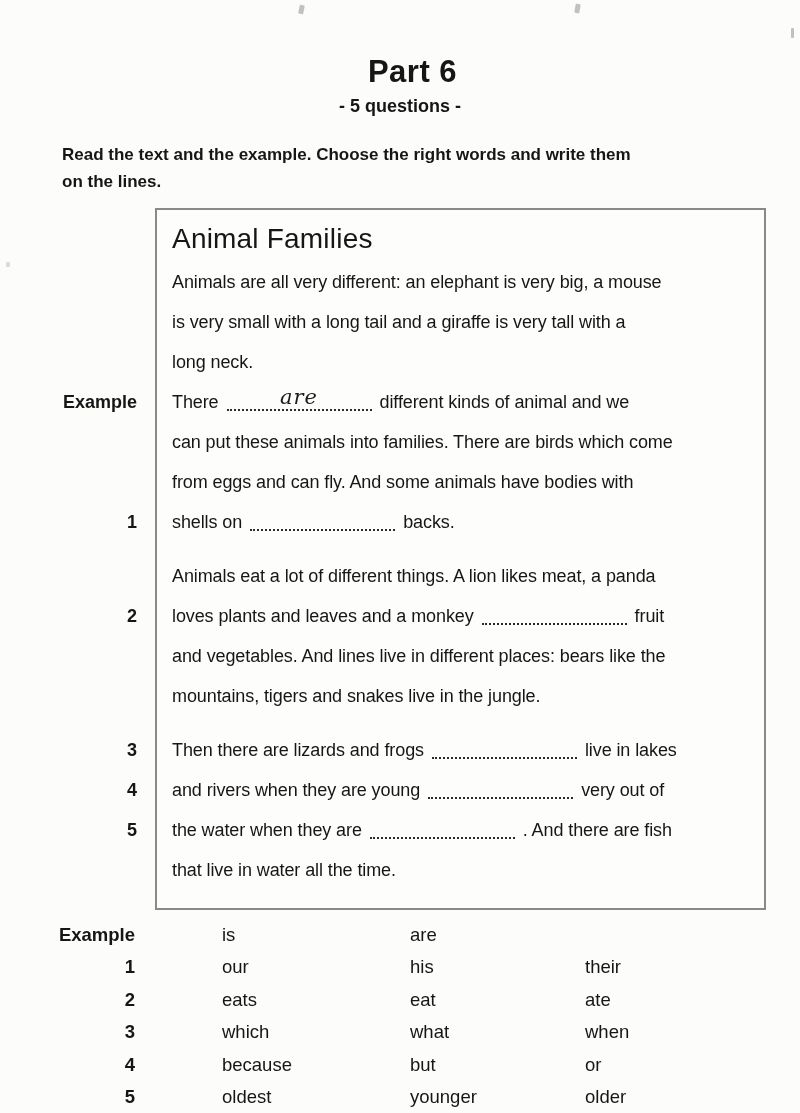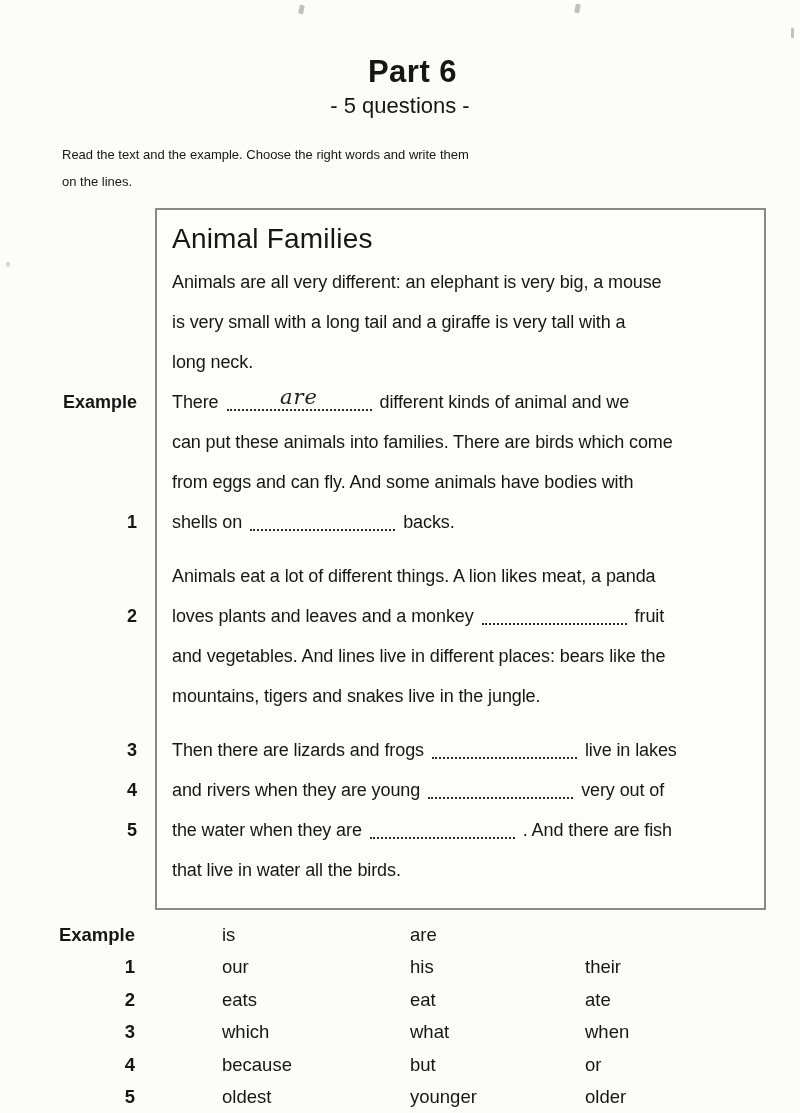--- a/index.html
+++ b/index.html
@@ -13,23 +13,23 @@
   }
   
   .speck { position:absolute; background:#8f8f8f; opacity:.55; border-radius:1px; }
   .speck.s1 { left:299px; top:5px;  width:5px;  height:9px; transform:rotate(12deg); }
   .speck.s2 { left:575px; top:4px;  width:5px;  height:9px; transform:rotate(10deg); }
   .speck.s3 { left:791px; top:28px; width:3px;  height:10px; }
   .speck.s4 { left:6px;   top:262px; width:4px; height:5px; opacity:.3; }
 
   .header { text-align:center; padding-top:54px; }
   .part-title { font-size:31px; font-weight:bold; letter-spacing:.5px; line-height:36px;padding-left:25px; }
-  .subtitle   { font-size:22px; line-height:26px; margin-top:3px; }
+  .subtitle   { font-size:18px; line-height:26px; margin-top:3px;font-weight:bold; }
 
-  .instructions { margin:22px 56px 0 62px; font-weight:normal; font-size:13px; line-height:27px; }
+  .instructions { margin:22px 56px 0 62px; font-weight:bold; font-size:17px; line-height:27px; }
 
   
   .passage { position:relative; margin-top:13px; padding:8px 0 20px 0; }
   .passage::before {
     content:""; position:absolute; left:155px; right:34px; top:0; bottom:0;
     border:2px solid #898989; background:#fdfdfb;
   }
   .line-row { display:grid; grid-template-columns:155px 1fr; line-height:40px; position:relative; }
   .line-row.para-gap { margin-top:14px; }
   .line-label { text-align:right; padding-right:18px; font-weight:bold; font-size:18px; }
@@ -141,21 +141,21 @@
     <div class="line-text"><span class="seg-before">and rivers when they are young</span><span class="gap"></span><span class="seg-after">very out of</span></div>
   </div>
 
   <div class="line-row">
     <div class="line-label">5</div>
     <div class="line-text"><span class="seg-before">the water when they are</span><span class="gap"></span><span class="seg-after">. And there are fish</span></div>
   </div>
 
   <div class="line-row">
     <div class="line-label"></div>
-    <div class="line-text"><span class="seg-before">that live in water all the birds.</span></div>
+    <div class="line-text"><span class="seg-before">that live in water all the time.</span></div>
   </div>
 </div>
 </div>
 
 <div class="options" id="options-rows">
   <div class="option-row">
     <div class="option-label">Example</div>
     <div class="option-word w0">is</div>
     <div class="option-word w1">are</div>
   </div>

